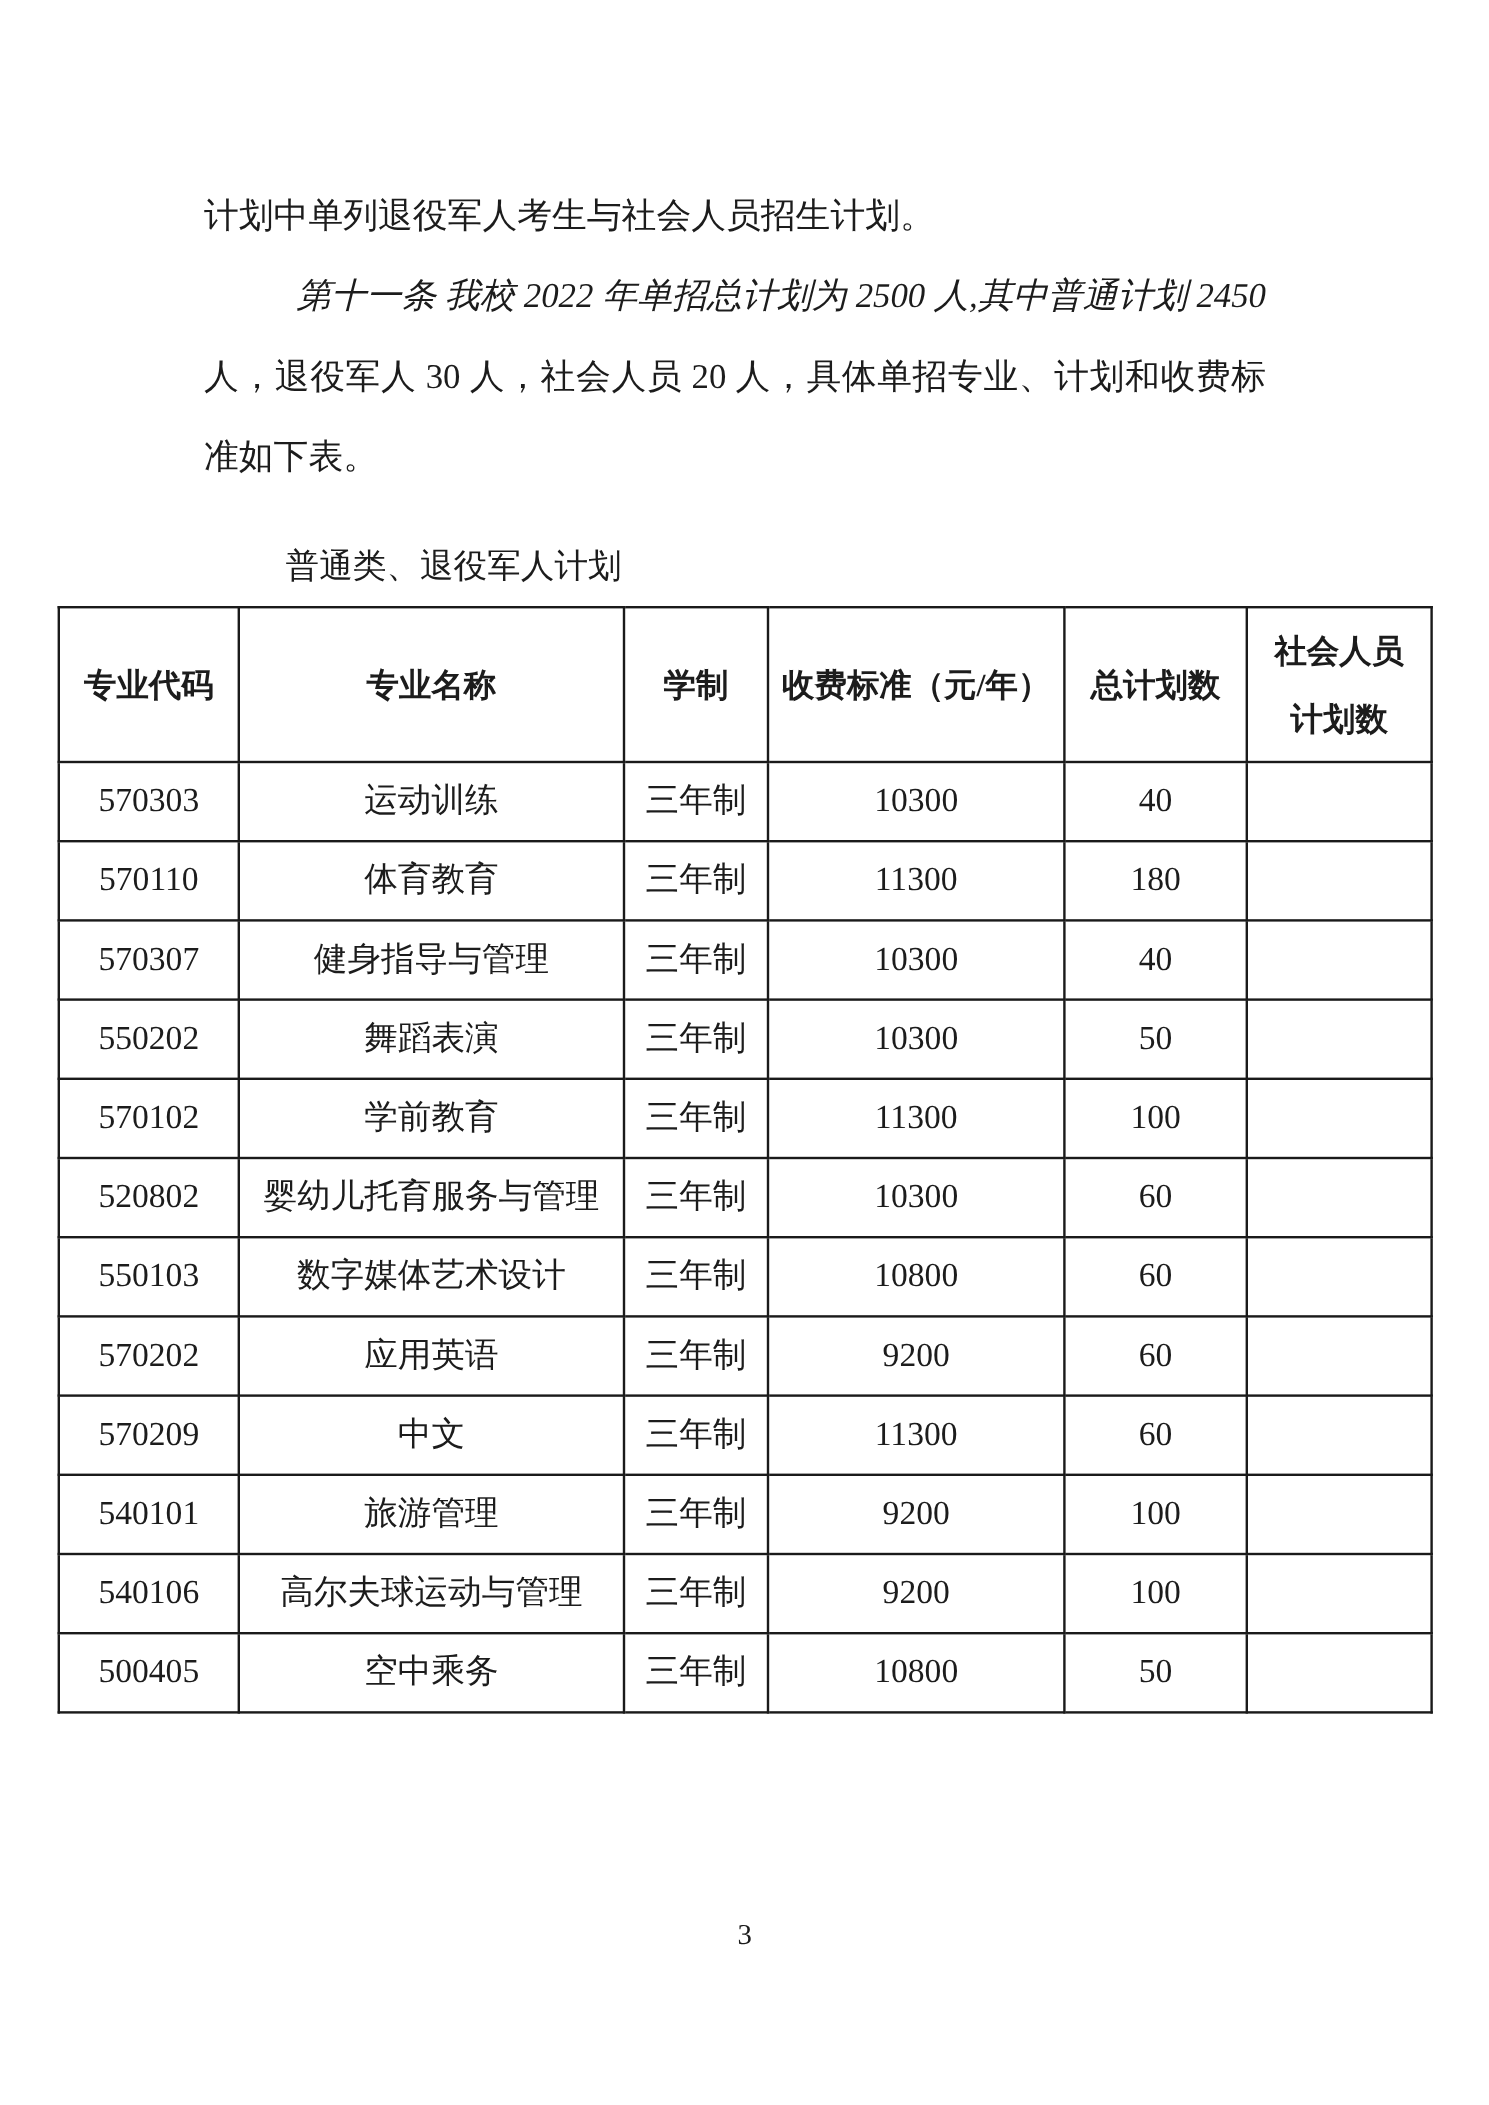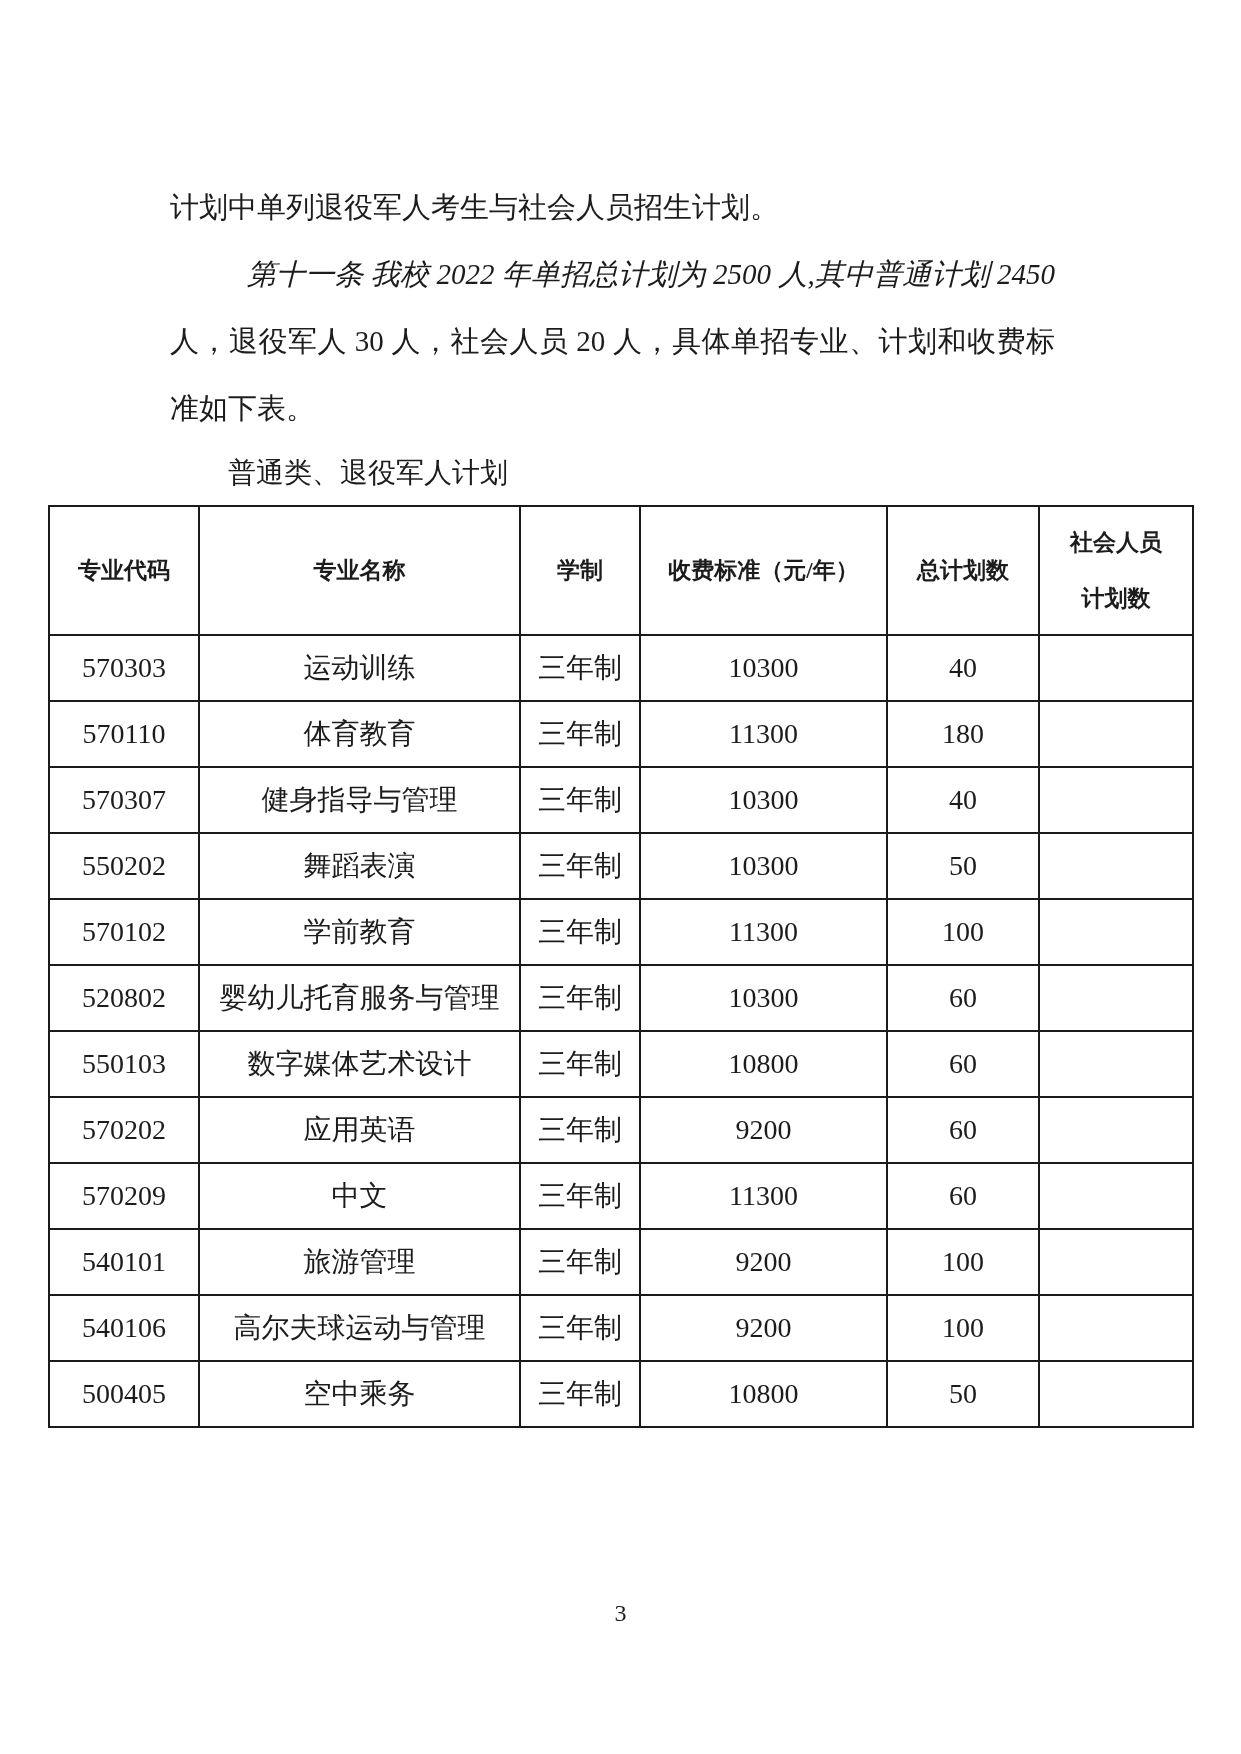--- a/index.html
+++ b/index.html
@@ -13,40 +13,40 @@
     height: 1754px;
     margin: 0 auto;
     background: #ffffff;
     color: #1c1c1c;
     font-family: "Liberation Serif", "DejaVu Serif", serif;
     overflow: hidden;
   }
   .para {
     position: absolute;
     left: 170px;
-    top: 174px;
+    top: 147px;
     width: 885px;
     font-size: 29px;
   }
   .para .line {
     height: 67px;
     line-height: 67px;
     white-space: nowrap;
   }
   .para .line.indent {
     text-indent: 77px;
     font-style: italic;
   }
   .para .line.stretch {
     text-align: justify;
     text-align-last: justify;
   }
   .section-title {
     position: absolute;
-    left: 228px;
+    left: 238px;
     top: 453px;
     font-size: 28px;
     line-height: 40px;
     white-space: nowrap;
   }
   table.plan-table {
     position: absolute;
     left: 48px;
     top: 505px;
     width: 1144px;
@@ -55,21 +55,21 @@
     text-align: center;
   }
   .plan-table th, .plan-table td {
     border: 2px solid #1a1a1a;
     padding: 0;
     vertical-align: middle;
     overflow: hidden;
   }
   .plan-table thead tr { height: 129px; }
   .plan-table th {
-    font-size: 23px;
+    font-size: 27px;
     font-weight: bold;
   }
   .plan-table th .hline {
     line-height: 56px;
   }
   .plan-table tbody tr { height: 66px; padding-left: 40px; }
   .plan-table td {
     font-size: 28px;
     line-height: 30px;
   }

